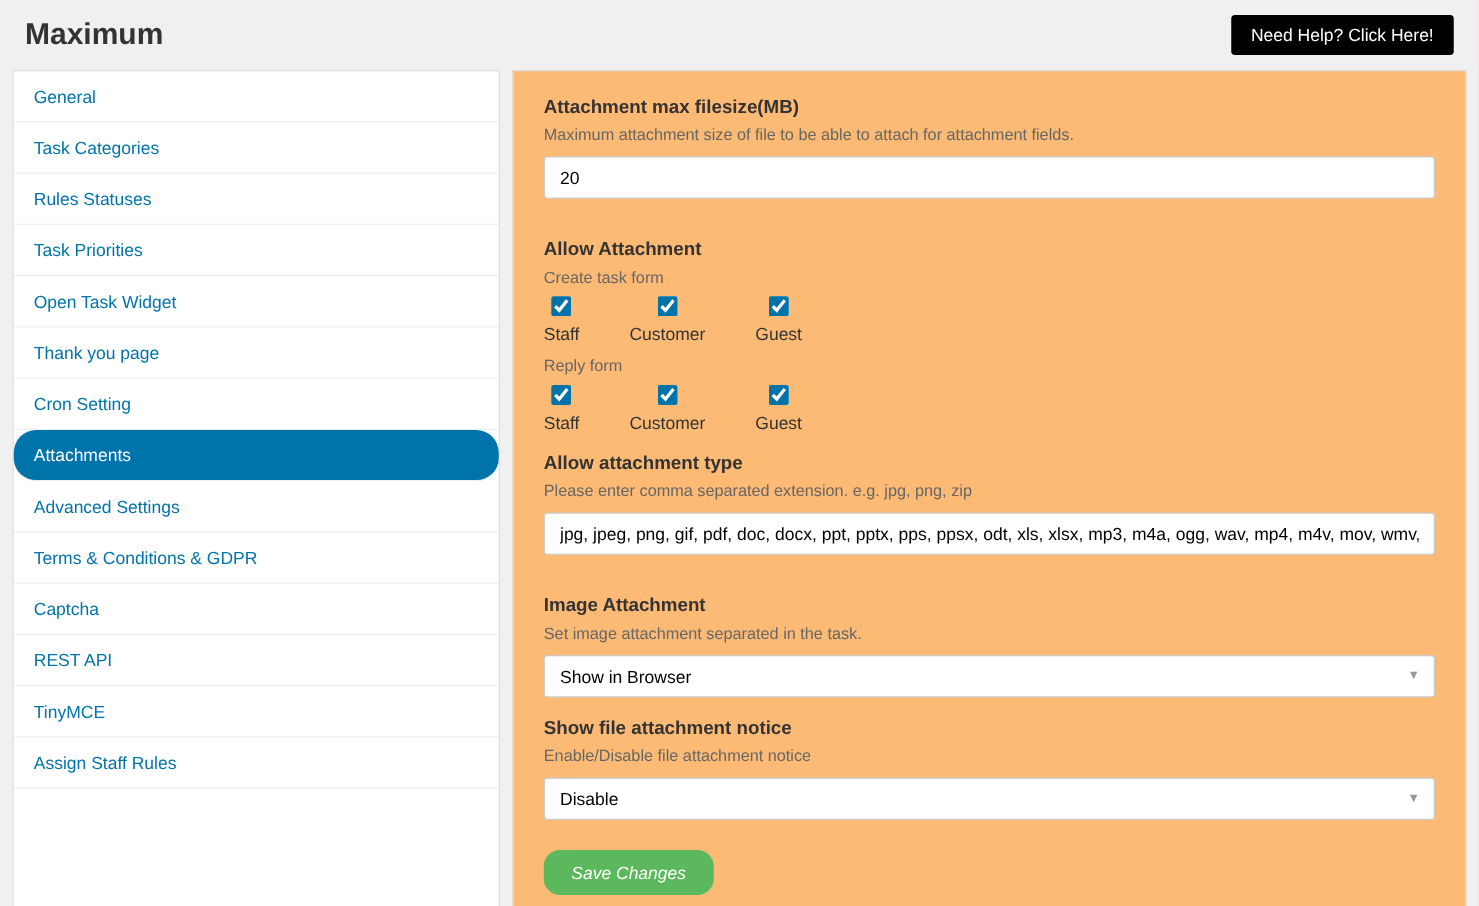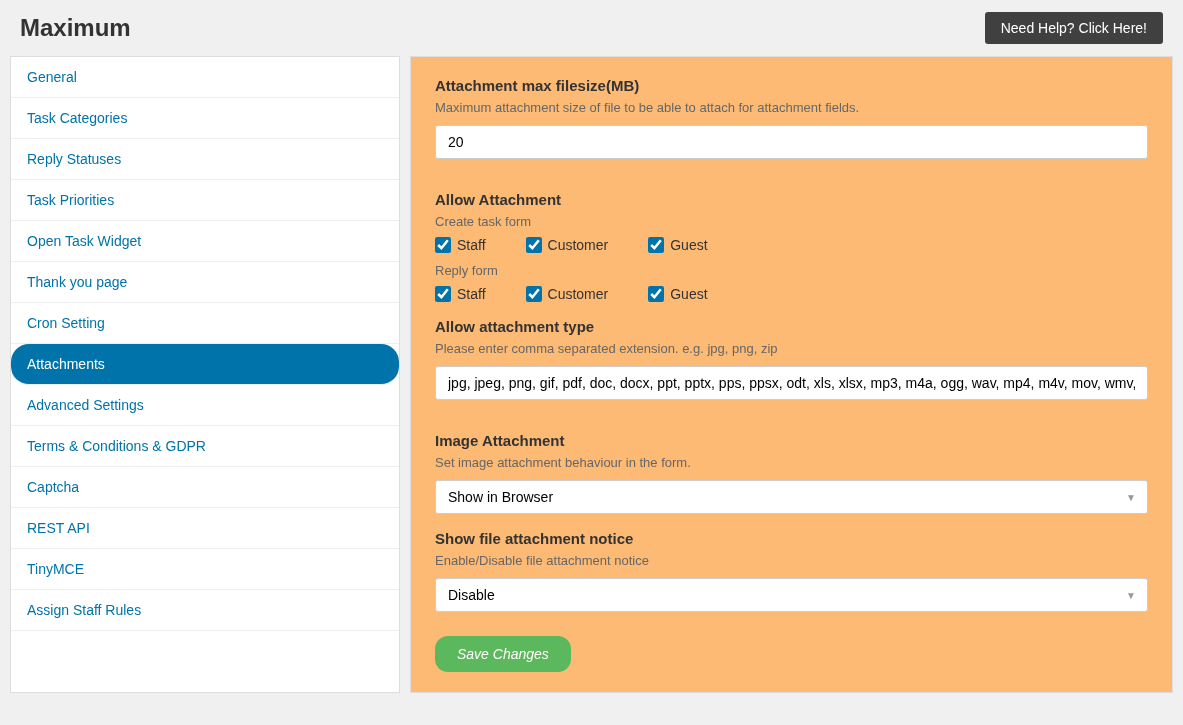--- a/index.html
+++ b/index.html
@@ -11,21 +11,21 @@
       display: flex;
       justify-content: space-between;
       align-items: center;
     }
     .header h1 {
       font-size: 24px;
       font-weight: bold;
       color: #333;
     }
     .help-btn {
-      background: #404040;
+      background: #000000;
       color: white;
       border: none;
       padding: 8px 16px;
       font-size: 14px;
       cursor: pointer;
       border-radius: 3px;
     }
 
     .main-layout {
       display: flex;
@@ -116,20 +116,21 @@
     .checkbox-row {
       display: flex;
       align-items: center;
       gap: 40px;
       margin-bottom: 10px;
     }
     .checkbox-item {
       display: flex;
       align-items: center;
       gap: 6px;
+      flex-direction: column;
     }
     .checkbox-item input[type="checkbox"] {
       width: 16px;
       height: 16px;
       accent-color: #0073aa;
     }
     .checkbox-item label {
       font-size: 14px;
       color: #333;
     }
@@ -152,21 +153,21 @@
 <div class="header">
   <h1>Maximum</h1>
   <button class="help-btn">Need Help? Click Here!</button>
 </div>
 
 <div class="main-layout">
   <div class="sidebar">
 
   <div class="sidebar-item">General</div>
       <div class="sidebar-item">Task Categories</div>
-      <div class="sidebar-item">Reply Statuses</div>
+      <div class="sidebar-item">Rules Statuses</div>
       <div class="sidebar-item">Task Priorities</div>
       <div class="sidebar-item">Open Task Widget</div>
       <div class="sidebar-item">Thank you page</div>
       <div class="sidebar-item">Cron Setting</div>
       <div class="sidebar-item active">Attachments</div>
       <div class="sidebar-item">Advanced Settings</div>
       <div class="sidebar-item">Terms &amp; Conditions &amp; GDPR</div>
       <div class="sidebar-item">Captcha</div>
       <div class="sidebar-item">REST API</div>
       <div class="sidebar-item">TinyMCE</div>
@@ -222,21 +223,21 @@
     
     <div class="section-divider">
       <div class="section-title">Allow attachment type</div>
       <div class="section-desc">Please enter comma separated extension. e.g. jpg, png, zip</div>
       <input class="form-input" type="text" value="jpg, jpeg, png, gif, pdf, doc, docx, ppt, pptx, pps, ppsx, odt, xls, xlsx, mp3, m4a, ogg, wav, mp4, m4v, mov, wmv," style="">
     </div>
 
     
     <div class="section-divider">
       <div class="section-title">Image Attachment</div>
-      <div class="section-desc">Set image attachment behaviour in the form.</div>
+      <div class="section-desc">Set image attachment separated in the task.</div>
       <div class="select-wrapper">
         <select>
           <option>Show in Browser</option>
           <option>Download</option>
         </select>
       </div>
     </div>
 
     
     <div class="section-divider">

